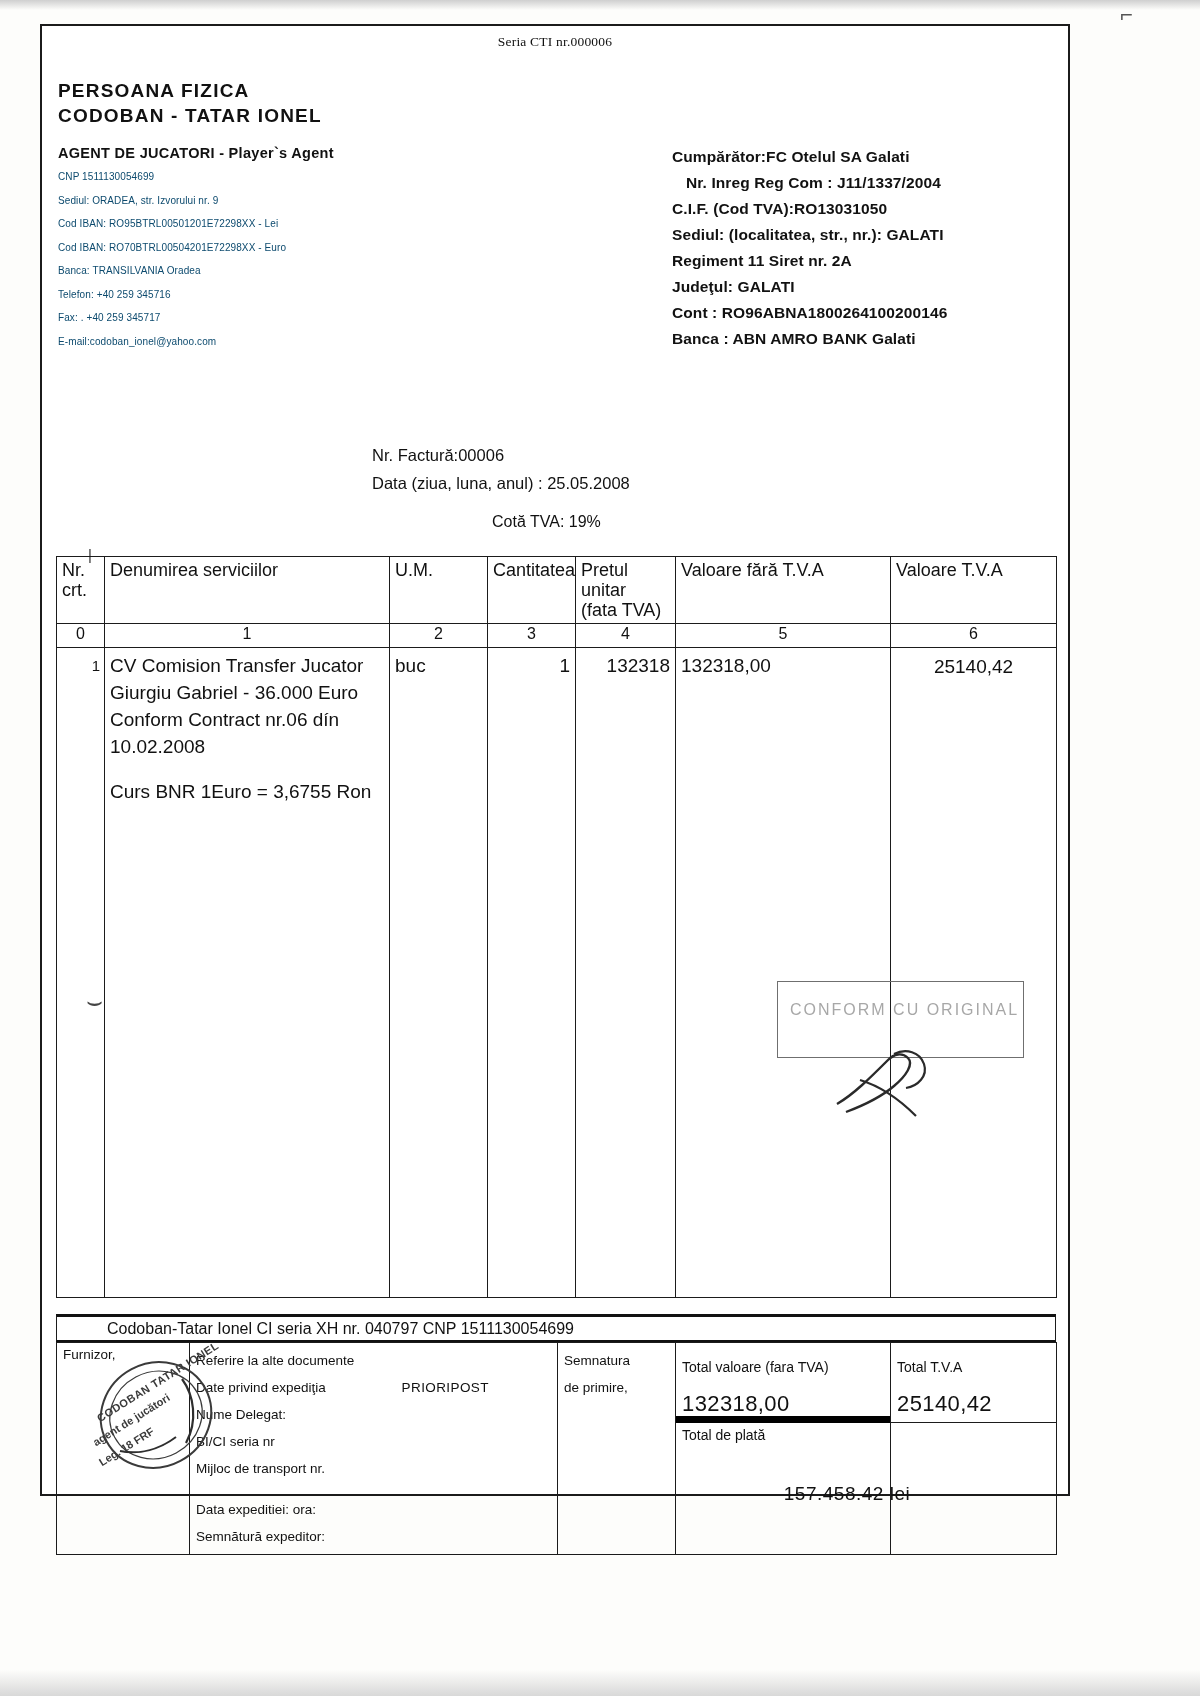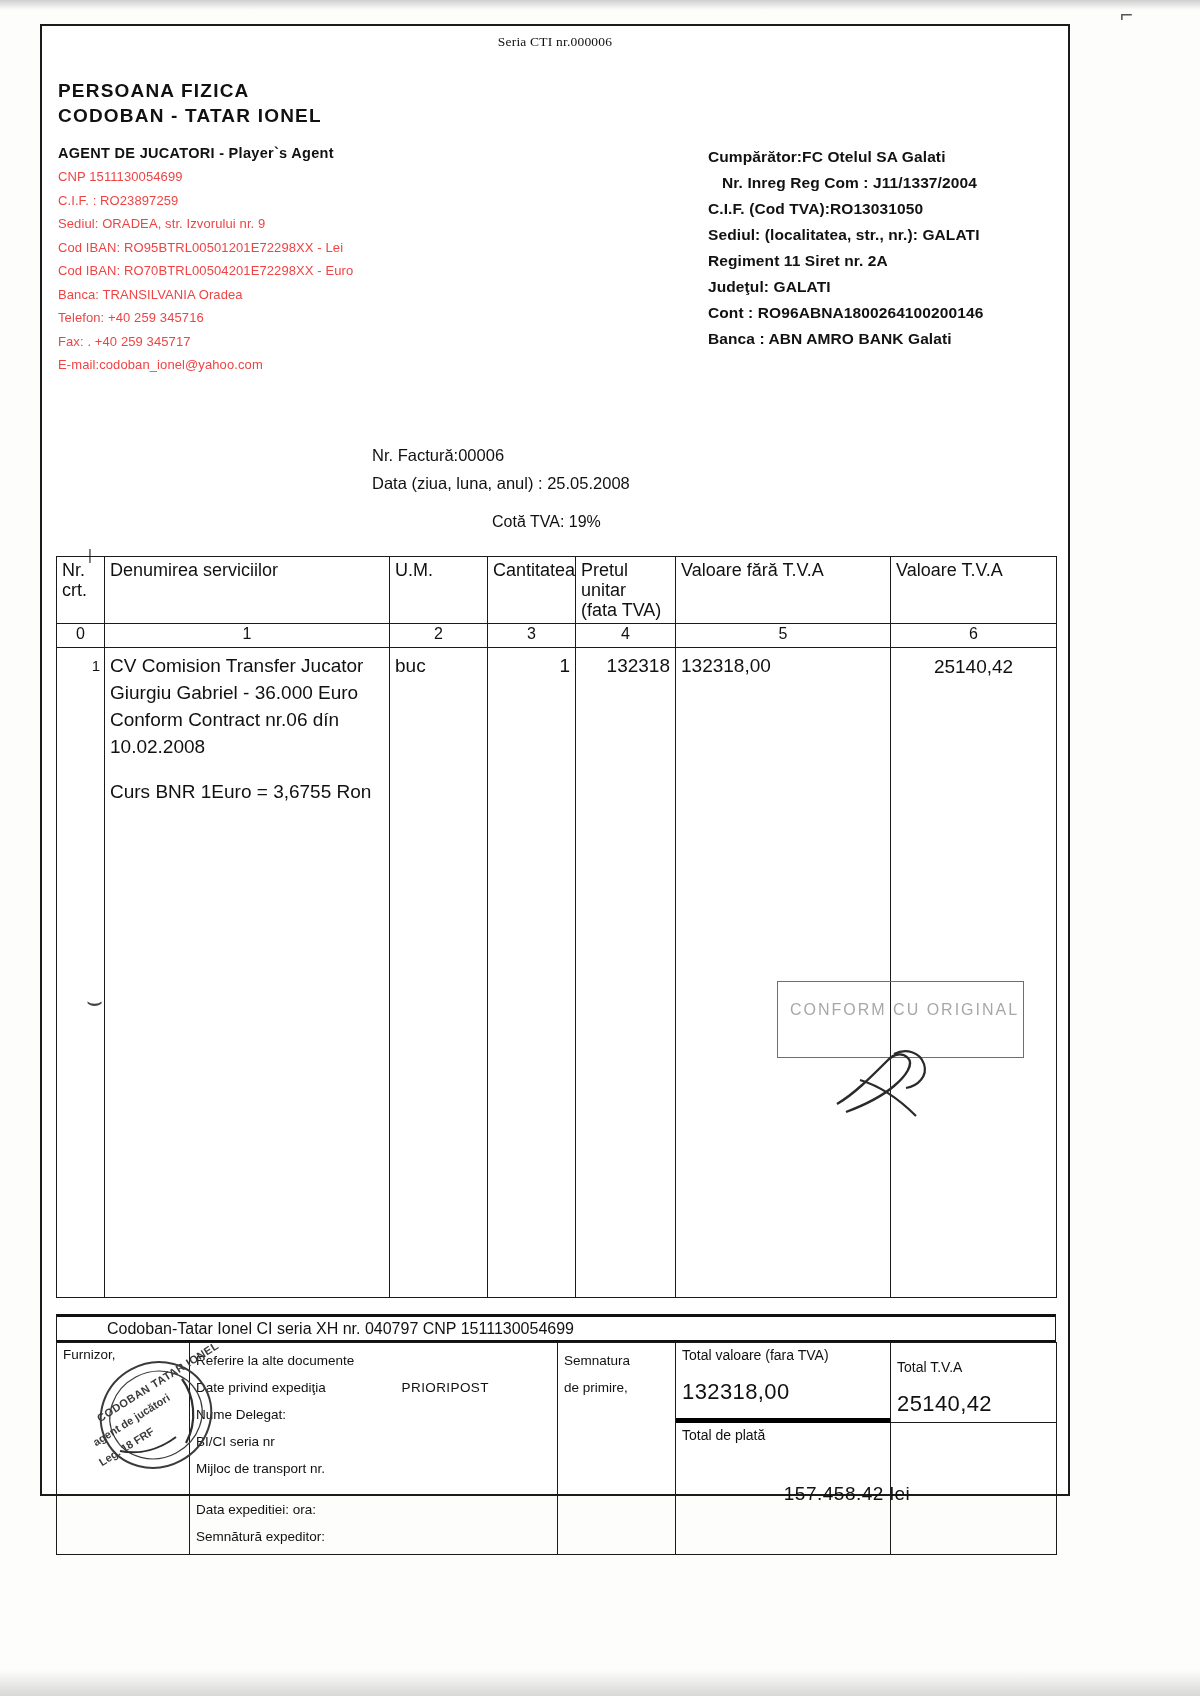--- a/index.html
+++ b/index.html
@@ -27,23 +27,23 @@
   }
   .seria{
     position:absolute;left:0;top:8px;width:100%;
     text-align:center;font-size:13.5px;letter-spacing:.2px;font-family:Liberation Serif, serif;
   }
 
   
   .hdr-left{position:absolute;left:16px;top:52px;width:430px;}
   .hdr-left .l1{font-size:19px;font-weight:bold;letter-spacing:1.2px;line-height:25px;}
   .hdr-left .l2{font-size:14.5px;font-weight:bold;letter-spacing:.3px;line-height:23px;margin-top:14px;}
-  .hdr-left .sm{font-size:13px;line-height:23.5px;letter-spacing:.1px;color:#ef4444;}
-
-  .hdr-right{position:absolute;left:630px;top:118px;width:390px;margin-left:36px;}
+  .hdr-left .sm{font-size:10px;line-height:23.5px;letter-spacing:.1px;color:#0c4a6e;}
+
+  .hdr-right{position:absolute;left:630px;top:118px;width:390px;}
   .hdr-right div{font-size:15.5px;font-weight:bold;line-height:26px;letter-spacing:.1px;}
   .hdr-right .ind{padding-left:14px;}
 
   
   .fact-title{position:absolute;left:0;top:372px;width:100%;text-align:center;}
   .fact-title span{font-size:31px;letter-spacing:2.5px;}
   .fact-meta{position:absolute;left:330px;top:415px;}
   .fact-meta div{font-size:16.5px;line-height:28px;}
   .cota{position:absolute;left:450px;top:487px;font-size:16px;}
 
@@ -142,21 +142,20 @@
 
 <div class="sheet">
 
   <div class="seria">Seria CTI nr.000006</div>
 
   <div class="hdr-left">
     <div class="l1">PERSOANA  FIZICA</div>
     <div class="l1">CODOBAN - TATAR  IONEL</div>
     <div class="l2">AGENT DE JUCATORI - Player`s Agent</div>
     <div class="sm">CNP  1511130054699</div>
-    <div class="sm">C.I.F. : RO23897259</div>
     <div class="sm">Sediul: ORADEA, str. Izvorului nr. 9</div>
     <div class="sm">Cod IBAN: RO95BTRL00501201E72298XX - Lei</div>
     <div class="sm">Cod IBAN: RO70BTRL00504201E72298XX - Euro</div>
     <div class="sm">Banca: TRANSILVANIA Oradea</div>
     <div class="sm">Telefon: +40 259 345716</div>
     <div class="sm">Fax:    . +40 259 345717</div>
     <div class="sm">E-mail:codoban_ionel@yahoo.com</div>
   </div>
 
   <div class="hdr-right">
@@ -251,21 +250,21 @@
         <div class="foot-line">BI/CI seria   nr</div>
         <div class="foot-line">Mijloc de transport nr.</div>
         <div class="foot-line" style="padding-top:14px;">Data expeditiei:     ora:</div>
         <div class="foot-line">Semnătură expeditor:</div>
       </td>
       <td class="f2">
         <div class="foot-line">Semnatura</div>
         <div class="foot-line">de primire,</div>
       </td>
       <td class="f3" style="padding:0;">
-        <div style="border-bottom:5px solid #000000;height:80px;padding:4px 6px;box-sizing:border-box;">
+        <div style="border-bottom:7px solid #000000;height:80px;padding:16px 6px;box-sizing:border-box;">
           <div class="tot-lbl">Total valoare (fara TVA)</div>
           <div class="tot-val">132318,00</div>
         </div>
         <div style="height:108px;padding:4px 6px;box-sizing:border-box;">
           <div class="tot-lbl">Total de plată</div>
           <div class="tot-plata-val" style="width:330px;">157.458.42 lei</div>
         </div>
       </td>
       <td class="f4" style="padding:0;">
         <div style="border-bottom:1px solid #1b1b1b;height:80px;padding:16px 6px;box-sizing:border-box;">

